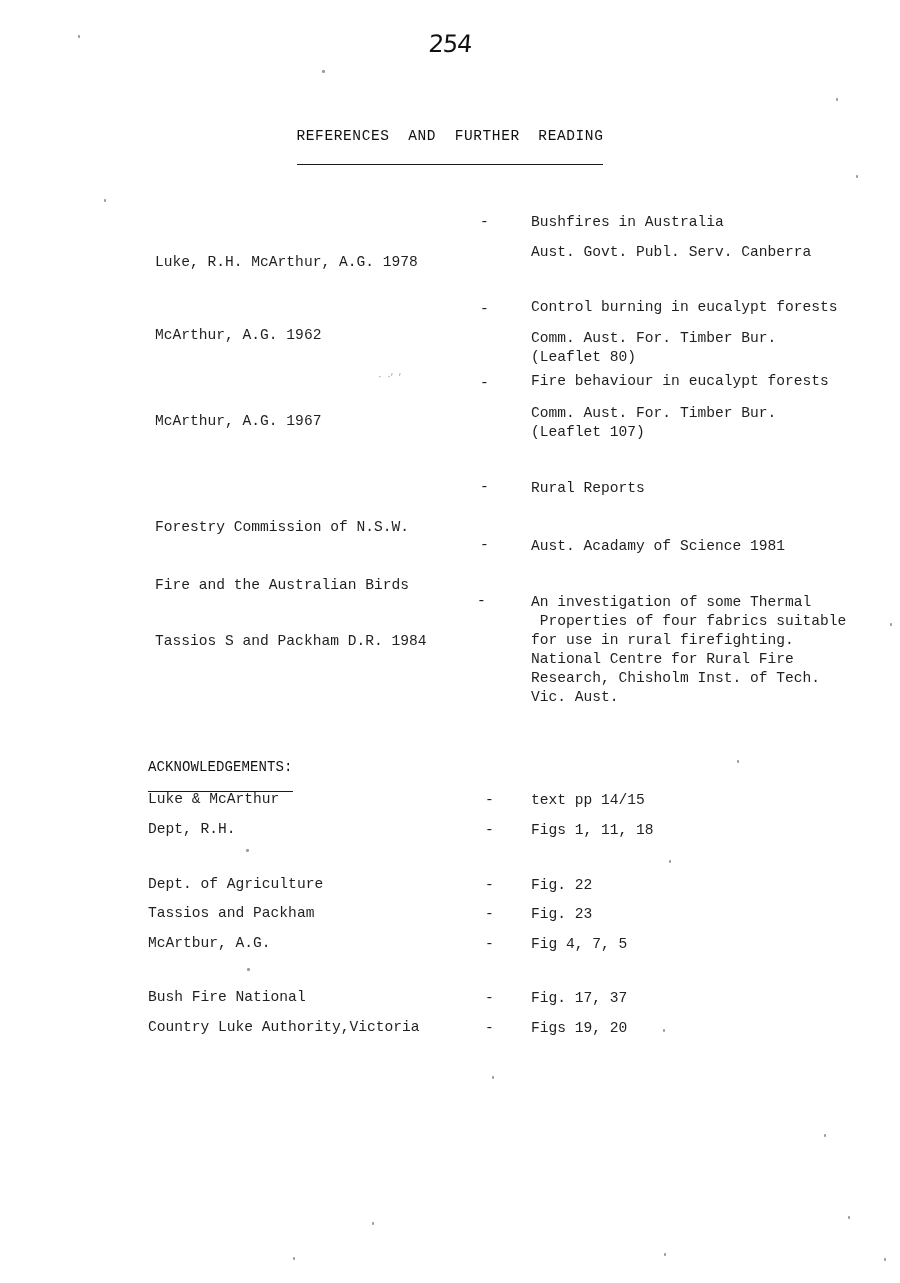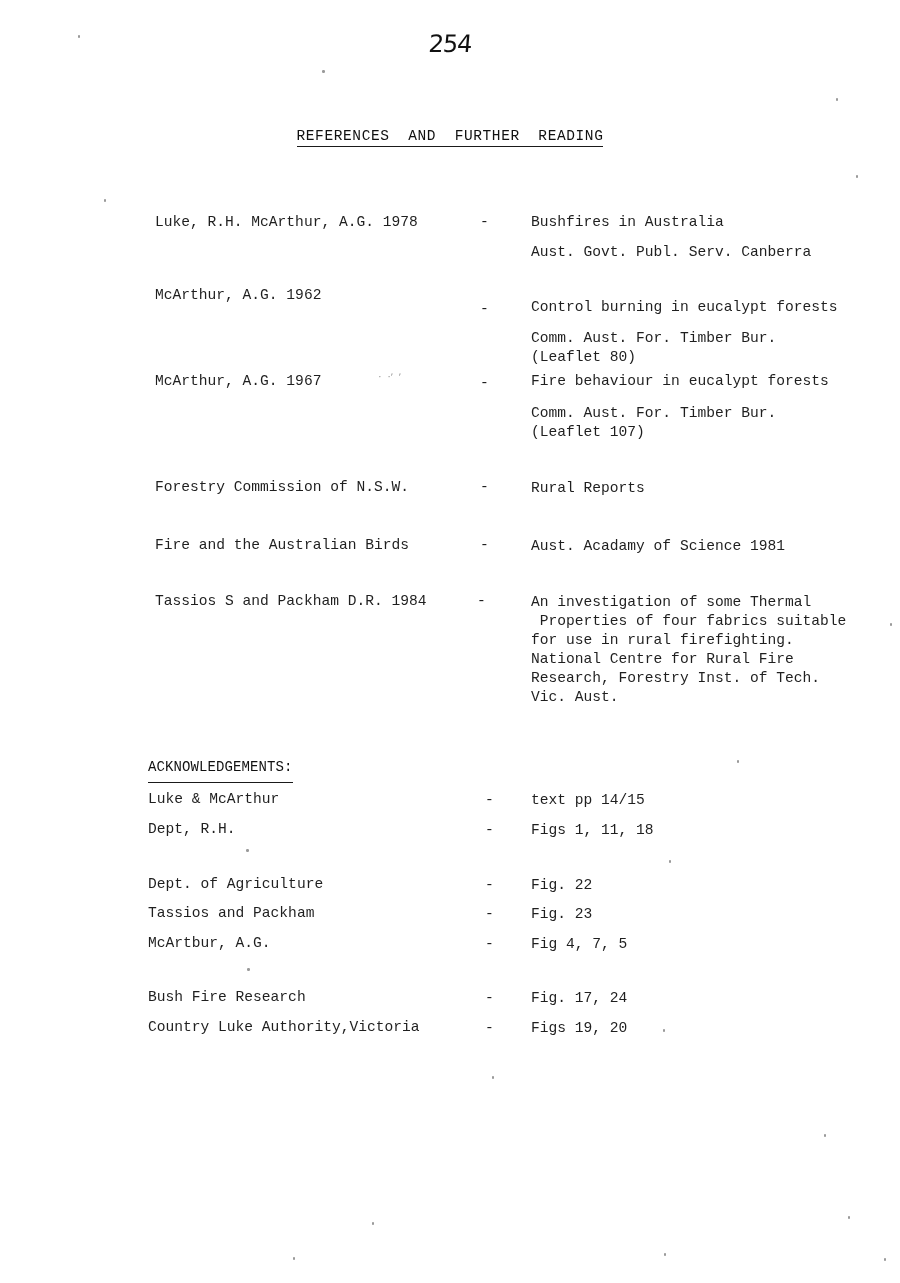--- a/index.html
+++ b/index.html
@@ -39,50 +39,50 @@
     top: 128px;
     left: 0;
     width: 900px;
     text-align: center;
     font-size: 14.5px;
     letter-spacing: 0.6px;
     color: #111111;
   }
   .doc-title span {
     border-bottom: 1.6px solid #1a1a1a;
-    padding-bottom: 2px;
+    padding-bottom: 20px;
     white-space: pre;
     margin-top: 12px;
   }
 
   .ack-heading {
     position: absolute;
     top: 759px;
     left: 148px;
     font-size: 14px;
     letter-spacing: 0.1px;
     color: #111111;
   }
   .ack-heading span {
     border-bottom: 1.6px solid #1a1a1a;
-    padding-bottom: 7px;
+    padding-bottom: 16px;
     margin-top: 21px;
   }
 
   
   .tl {
     position: absolute;
     font-size: 14.6px;
     line-height: 1;
     white-space: pre;
     color: #1f1f1f;
   }
 
   
-  .col-author    { left: 155px; }
+  .col-author    { left: 155px; margin-top: 40px; }
   .col-dash      { left: 480px; }
   .col-value     { left: 531px; }
 
   .ack-author    { left: 148px; }
   .ack-dash      { left: 485px; }
   .ack-value     { left: 531px; }
 
   
   .speck {
     position: absolute;
@@ -132,21 +132,21 @@
   <div class="tl col-author" style="top:538px">Fire and the Australian Birds</div>
   <div class="tl col-dash" style="top:538px">-</div>
   <div class="tl col-value" style="top:539px">Aust. Acadamy of Science 1981</div>
 
   <div class="tl col-author" style="top:594px">Tassios S and Packham D.R. 1984</div>
   <div class="tl col-dash" style="left:477px; top:594px">-</div>
   <div class="tl col-value" style="top:595px">An investigation of some Thermal</div>
   <div class="tl col-value" style="top:614px"> Properties of four fabrics suitable</div>
   <div class="tl col-value" style="top:633px">for use in rural firefighting.</div>
   <div class="tl col-value" style="top:652px">National Centre for Rural Fire</div>
-  <div class="tl col-value" style="top:671px">Research, Forestry Inst. of Tech.</div>
+  <div class="tl col-value" style="top:671px">Research, Chisholm Inst. of Tech.</div>
   <div class="tl col-value" style="top:690px">Vic. Aust.</div>
 
   <div class="ack-heading"><span>ACKNOWLEDGEMENTS:</span></div>
 
   <div class="tl ack-author" style="top:792px">Luke &amp; McArthur</div>
   <div class="tl ack-dash" style="top:793px">-</div>
   <div class="tl ack-value" style="top:793px">text pp 14/15</div>
 
   <div class="tl ack-author" style="top:822px">Dept, R.H.</div>
   <div class="tl ack-dash" style="top:823px">-</div>
@@ -157,23 +157,23 @@
   <div class="tl ack-value" style="top:878px">Fig. 22</div>
 
   <div class="tl ack-author" style="top:906px">Tassios and Packham</div>
   <div class="tl ack-dash" style="top:907px">-</div>
   <div class="tl ack-value" style="top:907px">Fig. 23</div>
 
   <div class="tl ack-author" style="top:936px">McArtbur, A.G.</div>
   <div class="tl ack-dash" style="top:937px">-</div>
   <div class="tl ack-value" style="top:937px">Fig 4, 7, 5</div>
 
-  <div class="tl ack-author" style="top:990px">Bush Fire Research</div>
+  <div class="tl ack-author" style="top:990px">Bush Fire National</div>
   <div class="tl ack-dash" style="top:991px">-</div>
-  <div class="tl ack-value" style="top:991px">Fig. 17, 24</div>
+  <div class="tl ack-value" style="top:991px">Fig. 17, 37</div>
 
   <div class="tl ack-author" style="top:1020px">Country Luke Authority,Victoria</div>
   <div class="tl ack-dash" style="top:1021px">-</div>
   <div class="tl ack-value" style="top:1021px">Figs 19, 20</div>
 
   <div class="speck" style="left:78px;  top:35px;  width:2px; height:3px;"></div>
   <div class="speck" style="left:322px; top:70px;  width:3px; height:3px;"></div>
   <div class="speck" style="left:836px; top:98px;  width:2px; height:3px;"></div>
   <div class="speck" style="left:104px; top:199px; width:2px; height:3px;"></div>
   <div class="speck" style="left:856px; top:175px; width:2px; height:3px;"></div>

